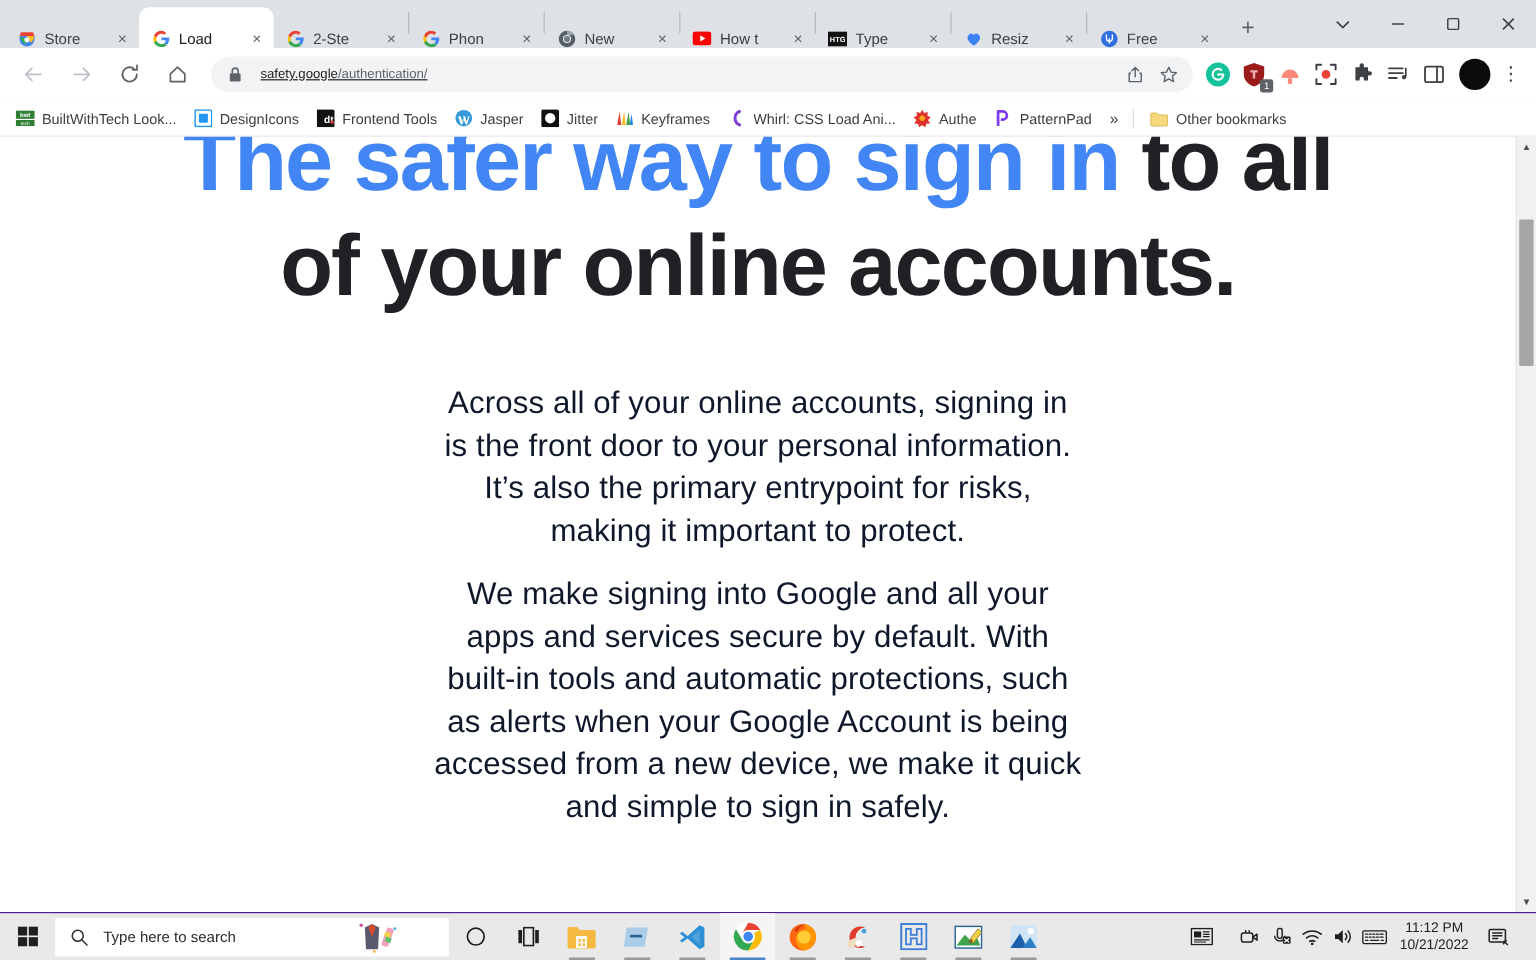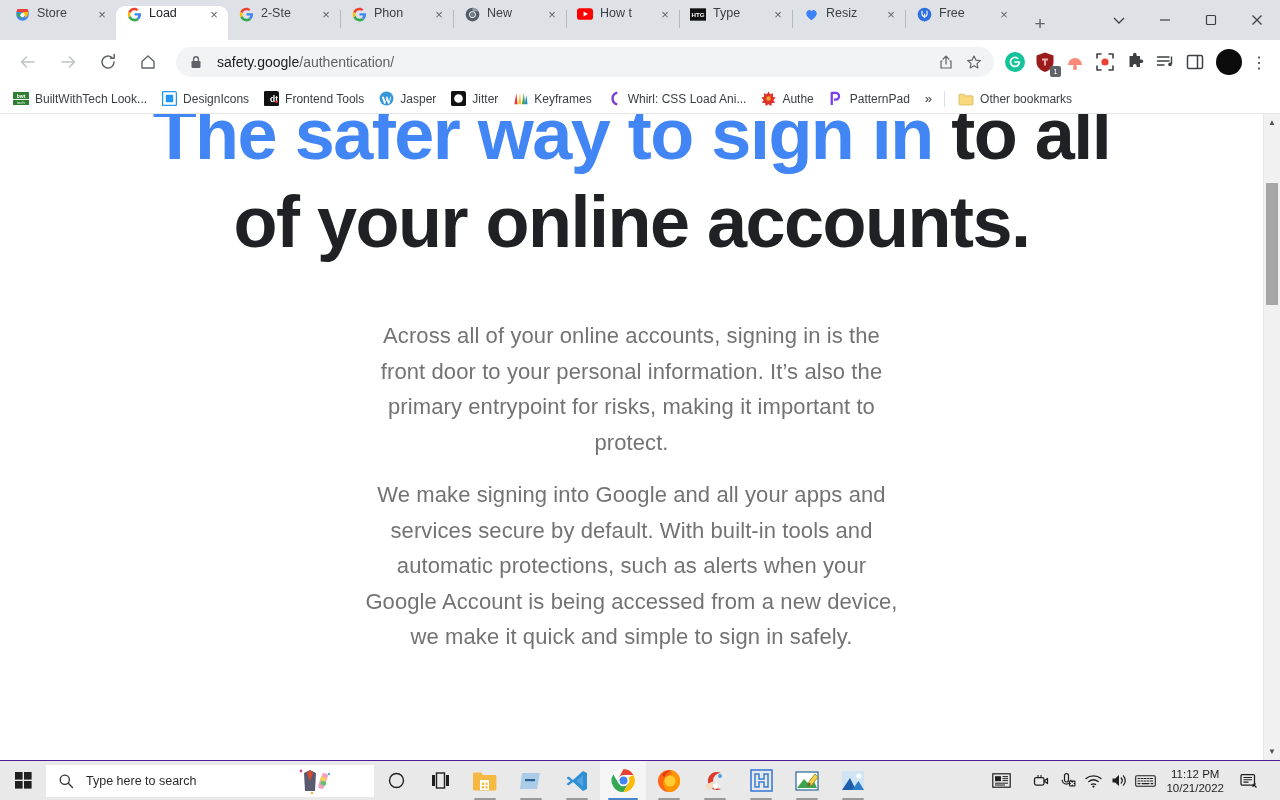--- a/index.html
+++ b/index.html
@@ -25,21 +25,21 @@
     background: #dee1e6;
     display: flex;
     align-items: flex-end;
     padding-left: 4px;
     position: relative;
   }
   .tab {
     height: 34px;
     width: 112px;
     display: flex;
-    align-items: flex-start;
+    align-items: flex-end;
     padding: 0 6px 0 10px;
     border-radius: 9px 9px 0 0;
     position: relative;
     flex: 0 0 auto;
     background: transparent;
   }
   .tab.active { background: #ffffff; }
   .tab .favicon {
     width: 16px; height: 16px;
     flex: 0 0 16px;
@@ -117,24 +117,25 @@
     border-radius: 16px;
     display: flex;
     align-items: center;
     padding: 0 6px 0 14px;
     margin: 0 6px 0 8px;
     min-width: 0;
   }
   #lock-icon { flex: 0 0 16px; margin-right: 11px; display:flex; align-items:center; }
   #omnibox-url {
     flex: 1 1 auto;
-    font-size: 14px;
+    font-size: 11px;
     color: #202124;
     white-space: nowrap;
     overflow: hidden;
+    text-decoration: underline;
   }
   #omnibox-url .url-path { color: #5f6368; }
   .omni-btn {
     width: 28px; height: 28px;
     display: flex; align-items: center; justify-content: center;
     color: #5f6368;
     flex: 0 0 28px;
   }
   .ext-icon {
     width: 30px; height: 30px;
@@ -226,23 +227,23 @@
     font-size: 72px;
     line-height: 88px;
     font-weight: 700;
     letter-spacing: -1.5px;
     color: #202124;
     margin-top: -24px;
     padding: 0 120px;
   }
   #hero-heading .hl { color: #4285f4; }
   .body-para {
-    font-size: 22px;
+    font-size: 26px;
     line-height: 35.5px;
-    color: #737373;
+    color: #0f172a;
     font-weight: 500;
     max-width: 540px;
     margin: 0 auto;
     letter-spacing: 0.1px;
   }
   #para-1 { margin-top: 52px; }
   #para-2 { margin-top: 17px; }
 
   
   #page-scrollbar {

